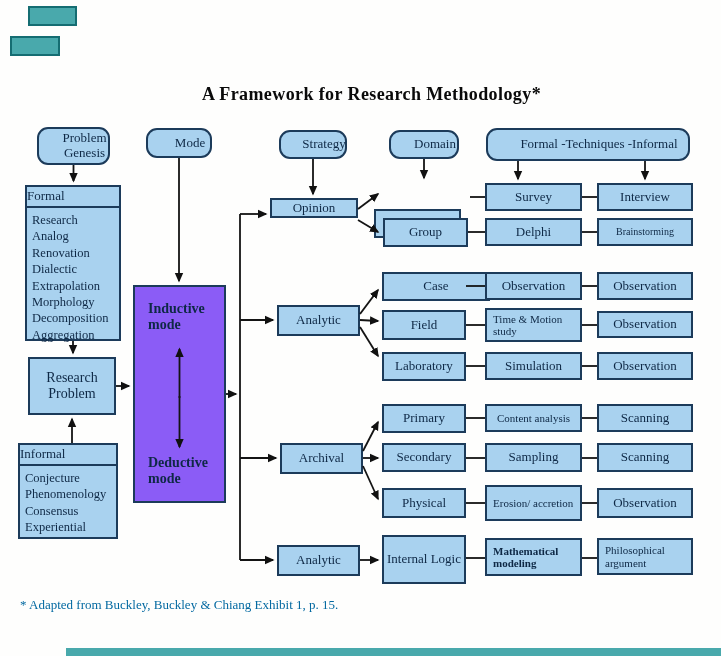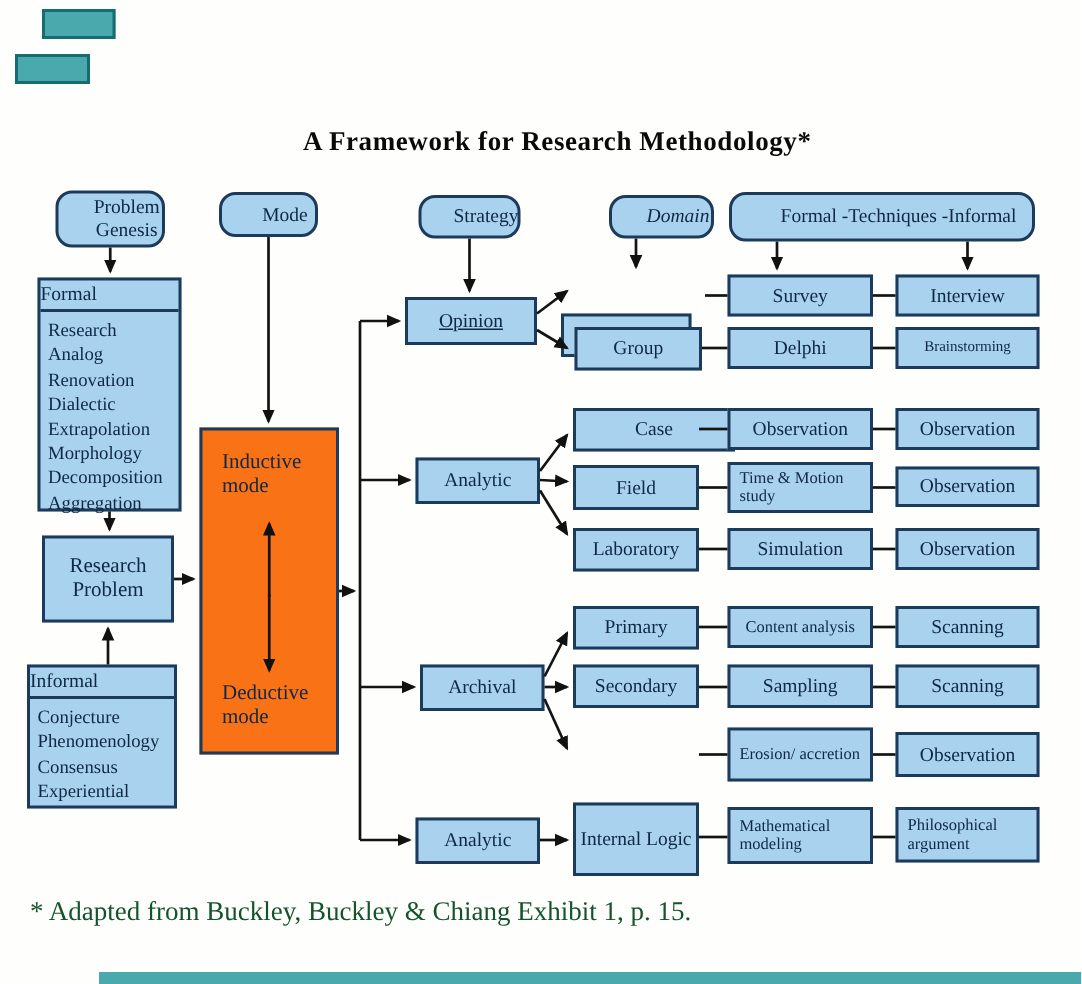--- a/index.html
+++ b/index.html
@@ -5,41 +5,41 @@
   html,body{margin:0;padding:0;background:#fff;}
   .stage{
     position:relative;width:721px;height:656px;background:#fefefd;overflow:hidden;
     font-family:"Liberation Serif","DejaVu Serif",serif;color:#0e2845;
   }
   .title{
     position:absolute;left:0;top:84px;width:721px;text-align:center;
     font-size:18px;font-weight:bold;color:#0a0a0a;letter-spacing:.4px;padding-left:11px;
   }
   .footnote{
-    position:absolute;left:20px;top:597px;font-size:18px;color:#14532d;
+    position:absolute;left:20px;top:597px;font-size:13px;color:#0369a1;
   }
   .box{
     position:absolute;box-sizing:border-box;background:#a9d2ef;border:2px solid #1c3b5a;
     display:flex;align-items:center;justify-content:center;text-align:center;
     font-size:13px;line-height:1.12;color:#0e2845;z-index:1;padding:1px 2px;
   }
   .bubble{border-radius:11px;padding-left:24px;}
   .fs11{font-size:11px;}
   .fs10{font-size:10px;}
   .ta-left{justify-content:flex-start;text-align:left;padding-left:6px;}
   .panel{
     position:absolute;box-sizing:border-box;background:#a9d2ef;border:2px solid #1c3b5a;
     z-index:1;display:flex;flex-direction:column;
   }
   .panel-title{
     border-bottom:2px solid #1c3b5a;text-align:left;font-size:13px;padding:1px 0 2px 0;
   }
   .panel-items{padding:4px 2px 2px 5px;font-size:12.5px;line-height:16.4px;text-align:left;}
   .modebox{
-    position:absolute;box-sizing:border-box;background:#f97316;border:2px solid #1c3b5a;z-index:1;
+    position:absolute;box-sizing:border-box;background:#8b5cf6;border:2px solid #1c3b5a;z-index:1;font-weight:bold;
   }
   .modebox .lbl{position:absolute;left:13px;font-size:14px;line-height:1.15;text-align:left;width:80px;}
   .lbl-top{top:14px;}
   .lbl-bottom{bottom:14px;}
   svg.wires{position:absolute;left:0;top:0;z-index:5;pointer-events:none;}
   .wire{stroke:#141414;stroke-width:1.8;fill:none;}
   .artifact{position:absolute;background:#49a9ac;border:2px solid #156d72;box-sizing:border-box;z-index:0;}
   .artifact-strip{position:absolute;background:#49a9ac;z-index:0;}
 </style>
 </head>
@@ -50,21 +50,21 @@
   <div class="artifact" style="left:28px;top:6px;width:49px;height:20px;"></div>
   <div class="artifact" style="left:10px;top:36px;width:50px;height:20px;"></div>
   <div class="artifact-strip" style="left:66px;top:648px;width:655px;height:8px;"></div>
 
   <div class="title">A Framework for Research Methodology*</div>
   <div class="footnote">* Adapted from Buckley, Buckley &amp; Chiang Exhibit 1, p. 15.</div>
 
   <div class="box bubble" style="left:37px;top:127px;width:73px;height:38px;">Problem Genesis</div>
   <div class="box bubble" style="left:146px;top:128px;width:66px;height:30px;">Mode</div>
   <div class="box bubble" style="left:279px;top:130px;width:68px;height:29px;">Strategy</div>
-  <div class="box bubble" style="left:406px;top:130px;width:70px;height:29px;font-style:italic;">Domain</div>
+  <div class="box bubble" style="left:389px;top:130px;width:70px;height:29px;">Domain</div>
   <div class="box bubble" style="left:486px;top:128px;width:204px;height:33px;">Formal -Techniques -Informal</div>
 
   <div class="panel" style="left:25px;top:185px;width:96px;height:156px;">
     <div class="panel-title">Formal</div>
     <div class="panel-items">
       <div>Research</div>
       <div>Analog</div>
       <div>Renovation</div>
       <div>Dialectic</div>
       <div>Extrapolation</div>
@@ -84,43 +84,44 @@
       <div>Consensus</div>
       <div>Experiential</div>
     </div>
   </div>
 
   <div class="modebox" style="left:133px;top:285px;width:93px;height:218px;">
     <div class="lbl lbl-top">Inductive mode</div>
     <div class="lbl lbl-bottom">Deductive mode</div>
   </div>
 
-  <div class="box" style="left:270px;top:198px;width:88px;height:32px;text-decoration:underline;">Opinion</div>
+  <div class="box" style="left:270px;top:198px;width:88px;height:20px;">Opinion</div>
   <div class="box" style="left:277px;top:305px;width:83px;height:31px;">Analytic</div>
   <div class="box" style="left:280px;top:443px;width:83px;height:31px;">Archival</div>
   <div class="box" style="left:277px;top:545px;width:83px;height:31px;">Analytic</div>
 
   <div class="box" style="left:374px;top:182px;width:87px;height:29px;margin-top:27px;">Individual</div>
   <div class="box" style="left:383px;top:218px;width:85px;height:29px;">Group</div>
   <div class="box" style="left:382px;top:272px;width:108px;height:29px;">Case</div>
   <div class="box" style="left:382px;top:310px;width:84px;height:30px;">Field</div>
   <div class="box" style="left:382px;top:352px;width:84px;height:29px;">Laboratory</div>
   <div class="box" style="left:382px;top:404px;width:84px;height:29px;">Primary</div>
   <div class="box" style="left:382px;top:443px;width:84px;height:29px;">Secondary</div>
+  <div class="box" style="left:382px;top:488px;width:84px;height:30px;">Physical</div>
   <div class="box" style="left:382px;top:535px;width:84px;height:49px;">Internal Logic</div>
 
   <div class="box" style="left:485px;top:183px;width:97px;height:28px;">Survey</div>
   <div class="box" style="left:485px;top:218px;width:97px;height:28px;">Delphi</div>
   <div class="box" style="left:485px;top:272px;width:97px;height:28px;">Observation</div>
   <div class="box fs11 ta-left" style="left:485px;top:308px;width:97px;height:34px;">Time &amp; Motion study</div>
   <div class="box" style="left:485px;top:352px;width:97px;height:28px;">Simulation</div>
   <div class="box fs11" style="left:485px;top:404px;width:97px;height:28px;">Content analysis</div>
   <div class="box" style="left:485px;top:443px;width:97px;height:29px;">Sampling</div>
   <div class="box fs11 ta-left" style="left:485px;top:485px;width:97px;height:36px;">Erosion/ accretion</div>
-  <div class="box fs11 ta-left" style="left:485px;top:538px;width:97px;height:38px;">Mathematical modeling</div>
+  <div class="box fs11 ta-left" style="left:485px;top:538px;width:97px;height:38px;font-weight:bold;">Mathematical modeling</div>
 
   <div class="box" style="left:597px;top:183px;width:96px;height:28px;">Interview</div>
   <div class="box fs10" style="left:597px;top:218px;width:96px;height:28px;">Brainstorming</div>
   <div class="box" style="left:597px;top:272px;width:96px;height:28px;">Observation</div>
   <div class="box" style="left:597px;top:311px;width:96px;height:27px;">Observation</div>
   <div class="box" style="left:597px;top:352px;width:96px;height:28px;">Observation</div>
   <div class="box" style="left:597px;top:404px;width:96px;height:28px;">Scanning</div>
   <div class="box" style="left:597px;top:443px;width:96px;height:29px;">Scanning</div>
   <div class="box" style="left:597px;top:488px;width:96px;height:30px;">Observation</div>
   <div class="box fs11 ta-left" style="left:597px;top:538px;width:96px;height:37px;">Philosophical argument</div>

